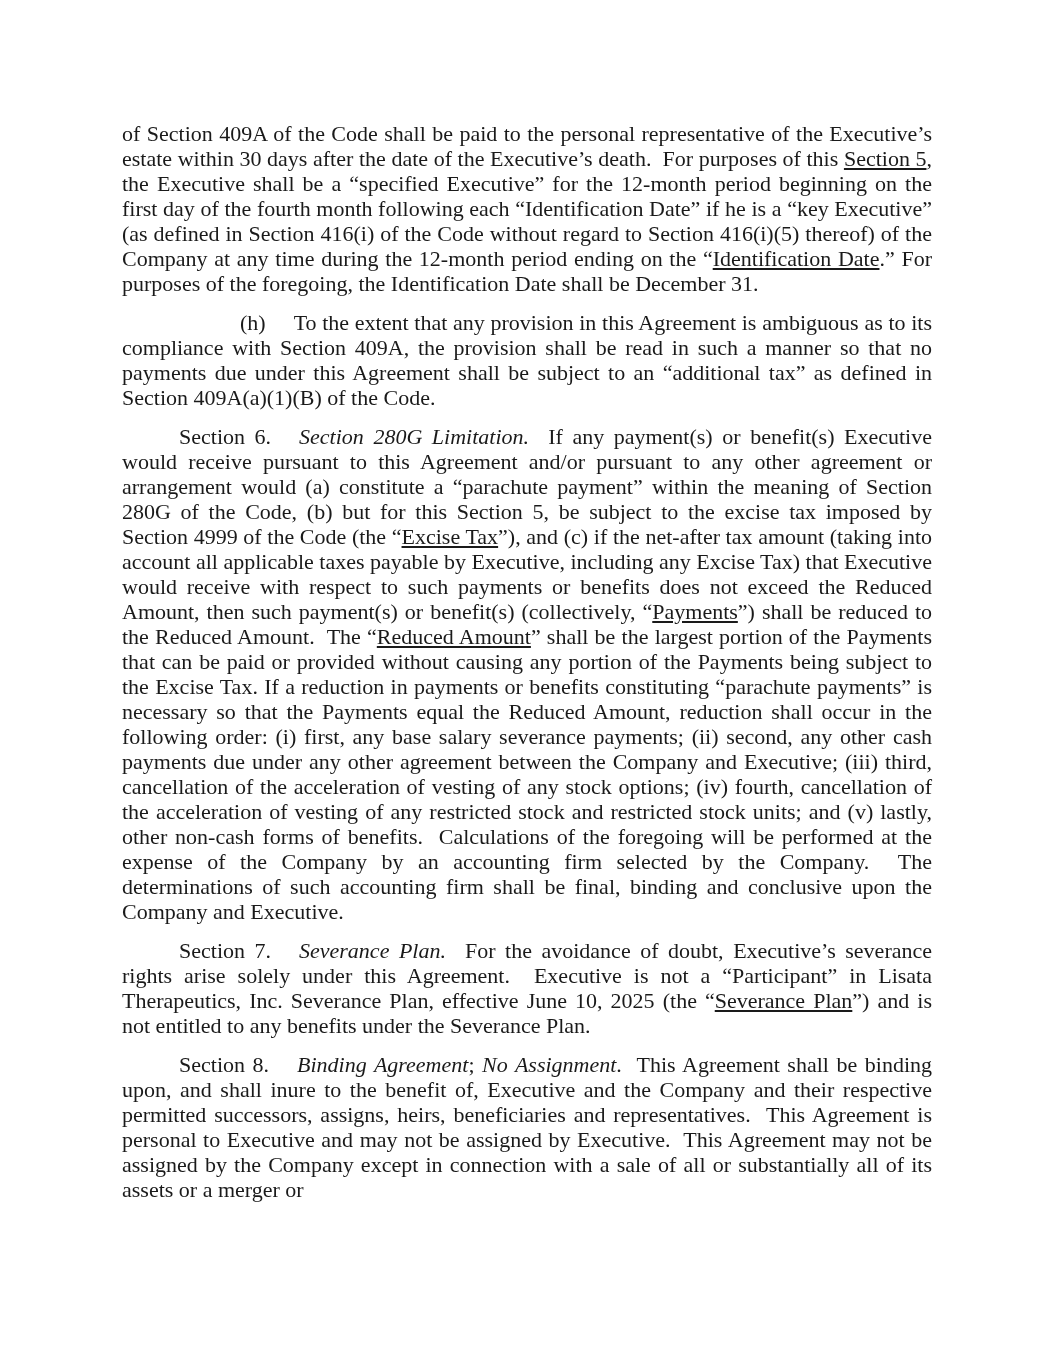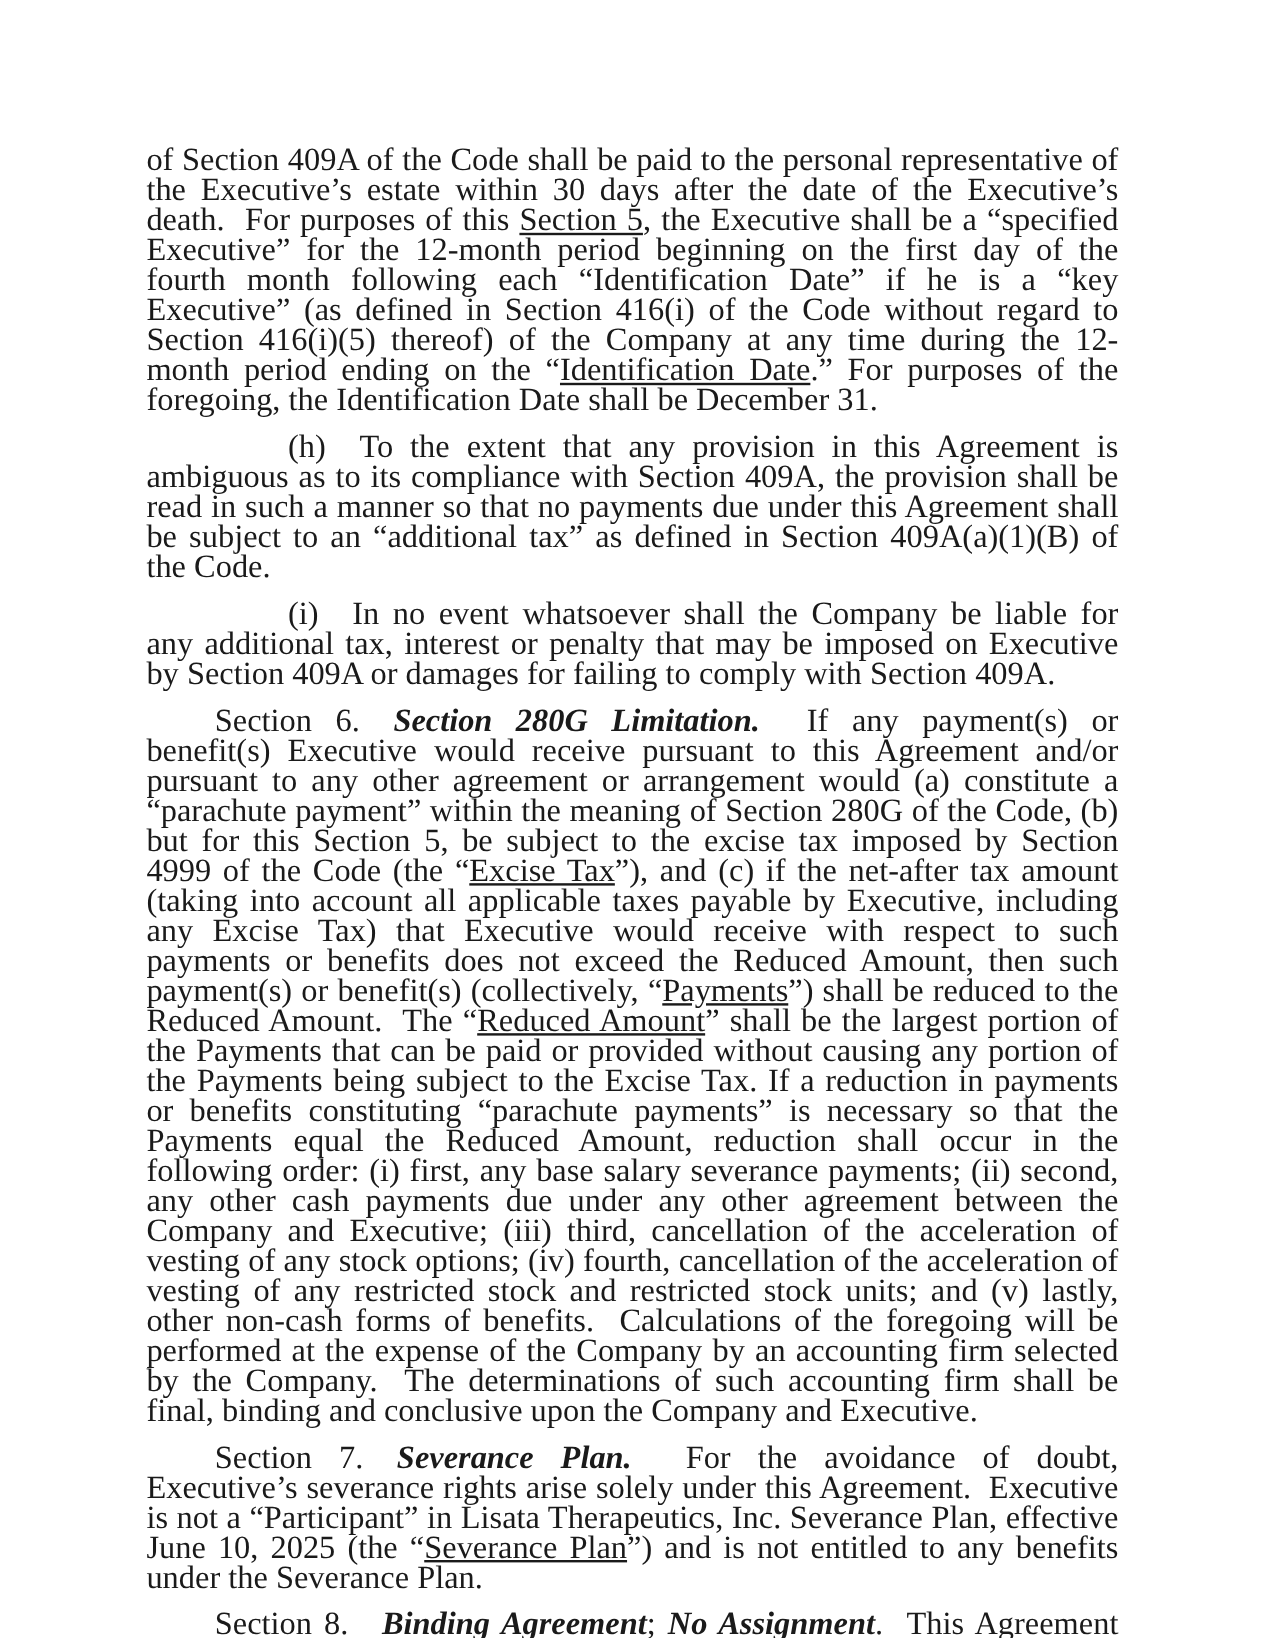--- a/index.html
+++ b/index.html
@@ -18,37 +18,36 @@
   }
   .doc-body {
     position: absolute;
     left: 122px;
     top: 121px;
     width: 811px;
   }
   .para {
     margin: 0 1px 14px 0;
     padding: 0;
-    font-size: 27px;
+    font-size: 22px;
     line-height: 25px;
     text-align: justify;
     white-space: pre-wrap;
   }
   .indent-section { text-indent: 57px; }
   .indent-tab { text-indent: 118px; }
   .b  { font-weight: normal; }
-  .bi { font-weight: bold; font-style: italic; }
+  .bi { font-weight: normal; font-style: italic; }
   .u  { text-decoration: underline; text-underline-offset: 2px; }
   .tab { display: inline-block; width: 28px; }
 </style>
 </head>
 <body>
 
 <div class="page">
   <div class="doc-body">
       <p class="para"><span class="">of Section 409A of the Code shall be paid to the personal representative of the Executive’s estate within 30 days after the date of the Executive’s death.  For purposes of this </span><span class="u">Section 5</span><span class="">, the Executive shall be a “specified Executive” for the 12-month period beginning on the first day of the fourth month following each “Identification Date” if he is a “key Executive” (as defined in Section 416(i) of the Code without regard to Section 416(i)(5) thereof) of the Company at any time during the 12-month period ending on the “</span><span class="u">Identification Date</span><span class="">.” For purposes of the foregoing, the Identification Date shall be December 31.</span></p>
       <p class="para indent-tab"><span class="">(h)</span><span class="tab"></span><span class="">To the extent that any provision in this Agreement is ambiguous as to its compliance with Section 409A, the provision shall be read in such a manner so that no payments due under this Agreement shall be subject to an “additional tax” as defined in Section 409A(a)(1)(B) of the Code.</span></p>
-      <p class="para indent-tab"><span class="">(i)</span><span class="tab"></span><span class="">In no event whatsoever shall the Company be liable for any additional tax, interest or penalty that may be imposed on Executive by Section 409A or damages for failing to comply with Section 409A.</span></p>
       <p class="para indent-section"><span class="b">Section 6.</span><span class="tab"></span><span class="bi">Section 280G Limitation.</span><span class="">  If any payment(s) or benefit(s) Executive would receive pursuant to this Agreement and/or pursuant to any other agreement or arrangement would (a) constitute a “parachute payment” within the meaning of Section 280G of the Code, (b) but for this Section 5, be subject to the excise tax imposed by Section 4999 of the Code (the “</span><span class="u">Excise Tax</span><span class="">”), and (c) if the net-after tax amount (taking into account all applicable taxes payable by Executive, including any Excise Tax) that Executive would receive with respect to such payments or benefits does not exceed the Reduced Amount, then such payment(s) or benefit(s) (collectively, “</span><span class="u">Payments</span><span class="">”) shall be reduced to the Reduced Amount.  The “</span><span class="u">Reduced Amount</span><span class="">” shall be the largest portion of the Payments that can be paid or provided without causing any portion of the Payments being subject to the Excise Tax. If a reduction in payments or benefits constituting “parachute payments” is necessary so that the Payments equal the Reduced Amount, reduction shall occur in the following order: (i) first, any base salary severance payments; (ii) second, any other cash payments due under any other agreement between the Company and Executive; (iii) third, cancellation of the acceleration of vesting of any stock options; (iv) fourth, cancellation of the acceleration of vesting of any restricted stock and restricted stock units; and (v) lastly, other non-cash forms of benefits.  Calculations of the foregoing will be performed at the expense of the Company by an accounting firm selected by the Company.  The determinations of such accounting firm shall be final, binding and conclusive upon the Company and Executive.</span></p>
       <p class="para indent-section"><span class="b">Section 7.</span><span class="tab"></span><span class="bi">Severance Plan.</span><span class="">  For the avoidance of doubt, Executive’s severance rights arise solely under this Agreement.  Executive is not a “Participant” in Lisata Therapeutics, Inc. Severance Plan, effective June 10, 2025 (the “</span><span class="u">Severance Plan</span><span class="">”) and is not entitled to any benefits under the Severance Plan.</span></p>
       <p class="para indent-section"><span class="b">Section 8</span><span class="">.</span><span class="tab"></span><span class="bi">Binding Agreement</span><span class="">; </span><span class="bi">No Assignment</span><span class="">.  This Agreement shall be binding upon, and shall inure to the benefit of, Executive and the Company and their respective permitted successors, assigns, heirs, beneficiaries and representatives.  This Agreement is personal to Executive and may not be assigned by Executive.  This Agreement may not be assigned by the Company except in connection with a sale of all or substantially all of its assets or a merger or</span></p>
     </div>
 </div>
 
 </body></html>

